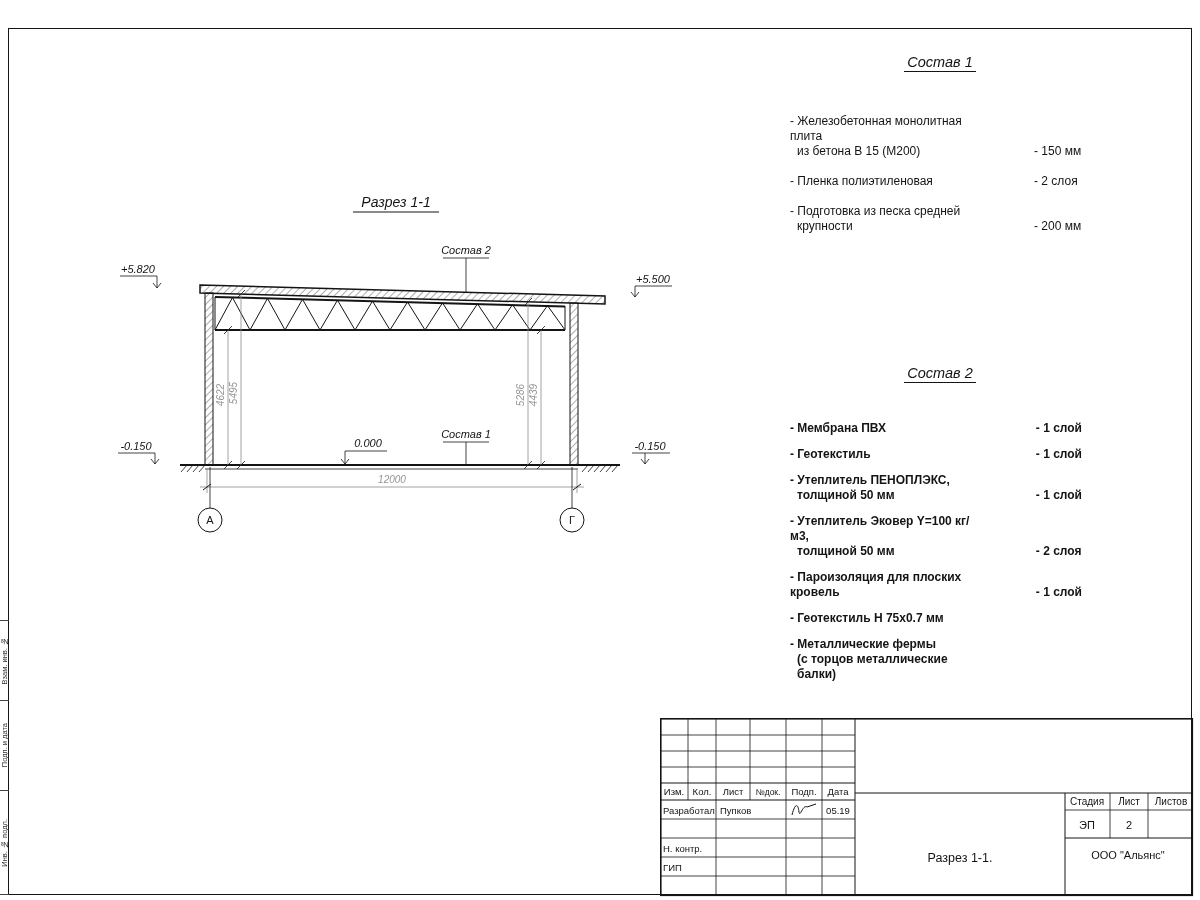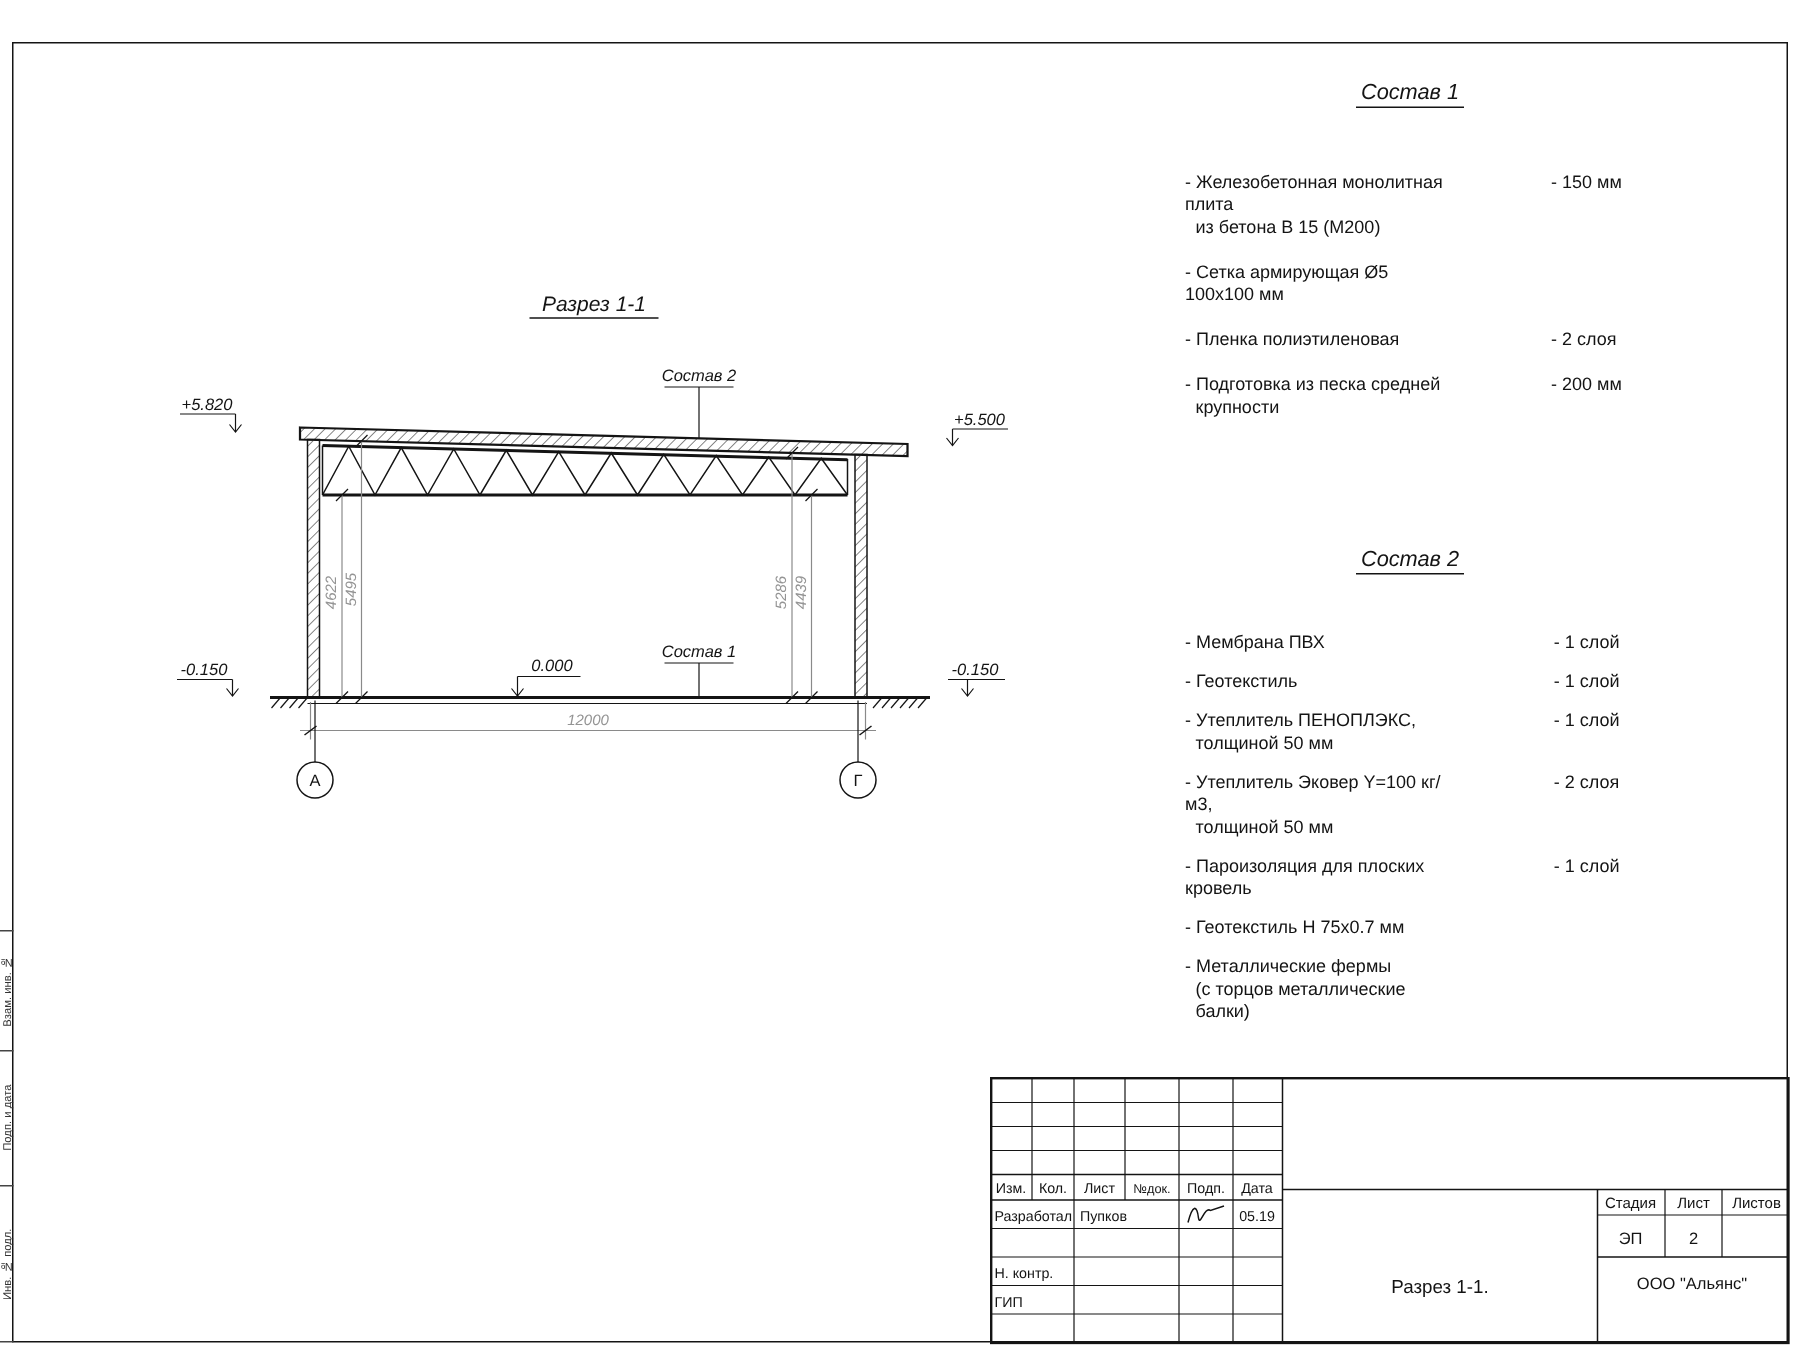--- a/index.html
+++ b/index.html
@@ -33,23 +33,23 @@
   
   .spec { position:absolute; width:300px; font-size:12px; line-height:15px; }
   .spec-heading { text-align:center; font-style:italic; font-size:14.5px; }
   .spec-heading span { border-bottom:1px solid #141414; padding:0 3px 1px; }
   .spec1 { left:790px; top:55px; }
   .spec1 .spec-heading { margin-bottom:44px; }
   .spec1 .spec-item { margin-bottom:15px; }
   .spec1 .txt { width:230px; }
   .spec2 { left:790px; top:366px; }
   .spec2 .spec-heading { margin-bottom:40px; }
-  .spec2 .spec-item { margin-bottom:11px; }
+  .spec2 .spec-item { margin-bottom:11px;font-weight:bold; }
   .spec2 .txt { width:240px; }
-  .spec-item { display:flex; align-items:flex-start;gap:20px; }
+  .spec-item { display:flex; align-items:flex-end;gap:20px; }
   .spec-item .val { width:70px; white-space:nowrap;margin-left:40px; }
   .l1, .l2 { display:block; }
   .l2 { padding-left:7px; }
   .l2:empty { display:none; }
 
   
   .titleblock-svg { position:absolute; left:660px; top:718px; }
   .tb-t9  { font-size:9.5px; }
   .tb-t8  { font-size:8.5px; }
   .tb-t10 { font-size:10px; }
@@ -197,27 +197,20 @@
   </div>
   <div class="spec-item">
     <div class="txt">
       <span class="l1">- Железобетонная  монолитная плита</span>
       <span class="l2">из бетона В 15 (М200)</span>
     </div>
     <div class="val">- 150 мм</div>
   </div>
   <div class="spec-item">
     <div class="txt">
-      <span class="l1">- Сетка армирующая Ø5 100х100 мм</span>
-
-    </div>
-    <div class="val"></div>
-  </div>
-  <div class="spec-item">
-    <div class="txt">
       <span class="l1">- Пленка полиэтиленовая</span>
 
     </div>
     <div class="val">- 2 слоя</div>
   </div>
   <div class="spec-item">
     <div class="txt">
       <span class="l1">- Подготовка из песка средней</span>
       <span class="l2">крупности</span>
     </div>

